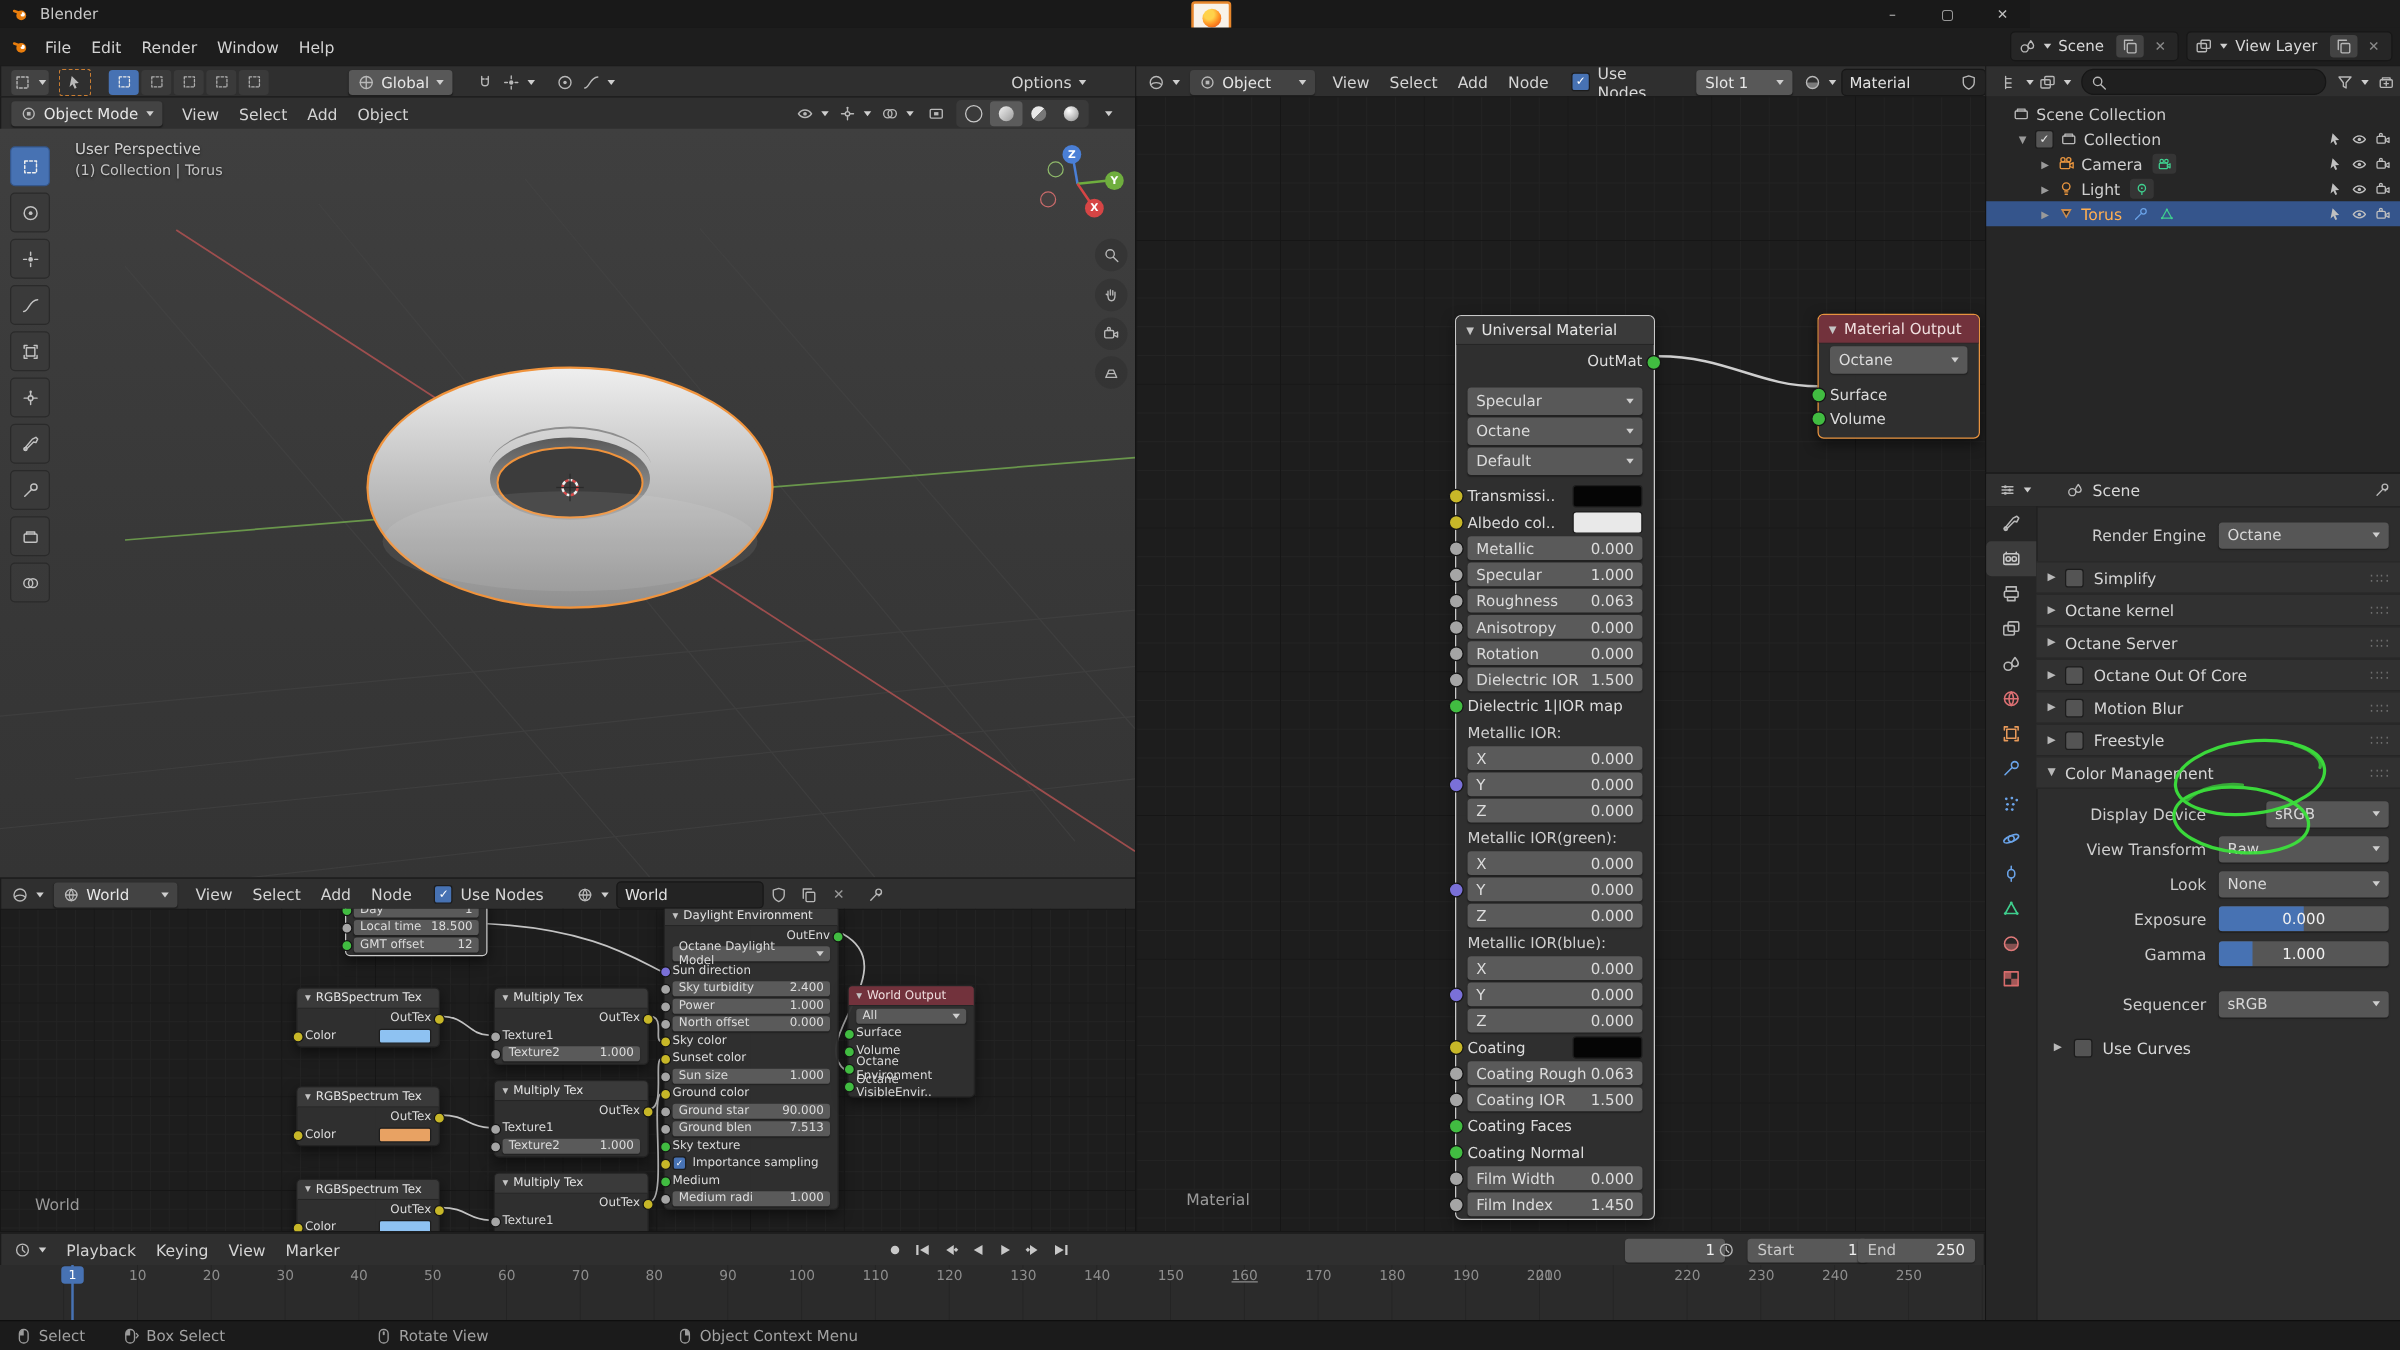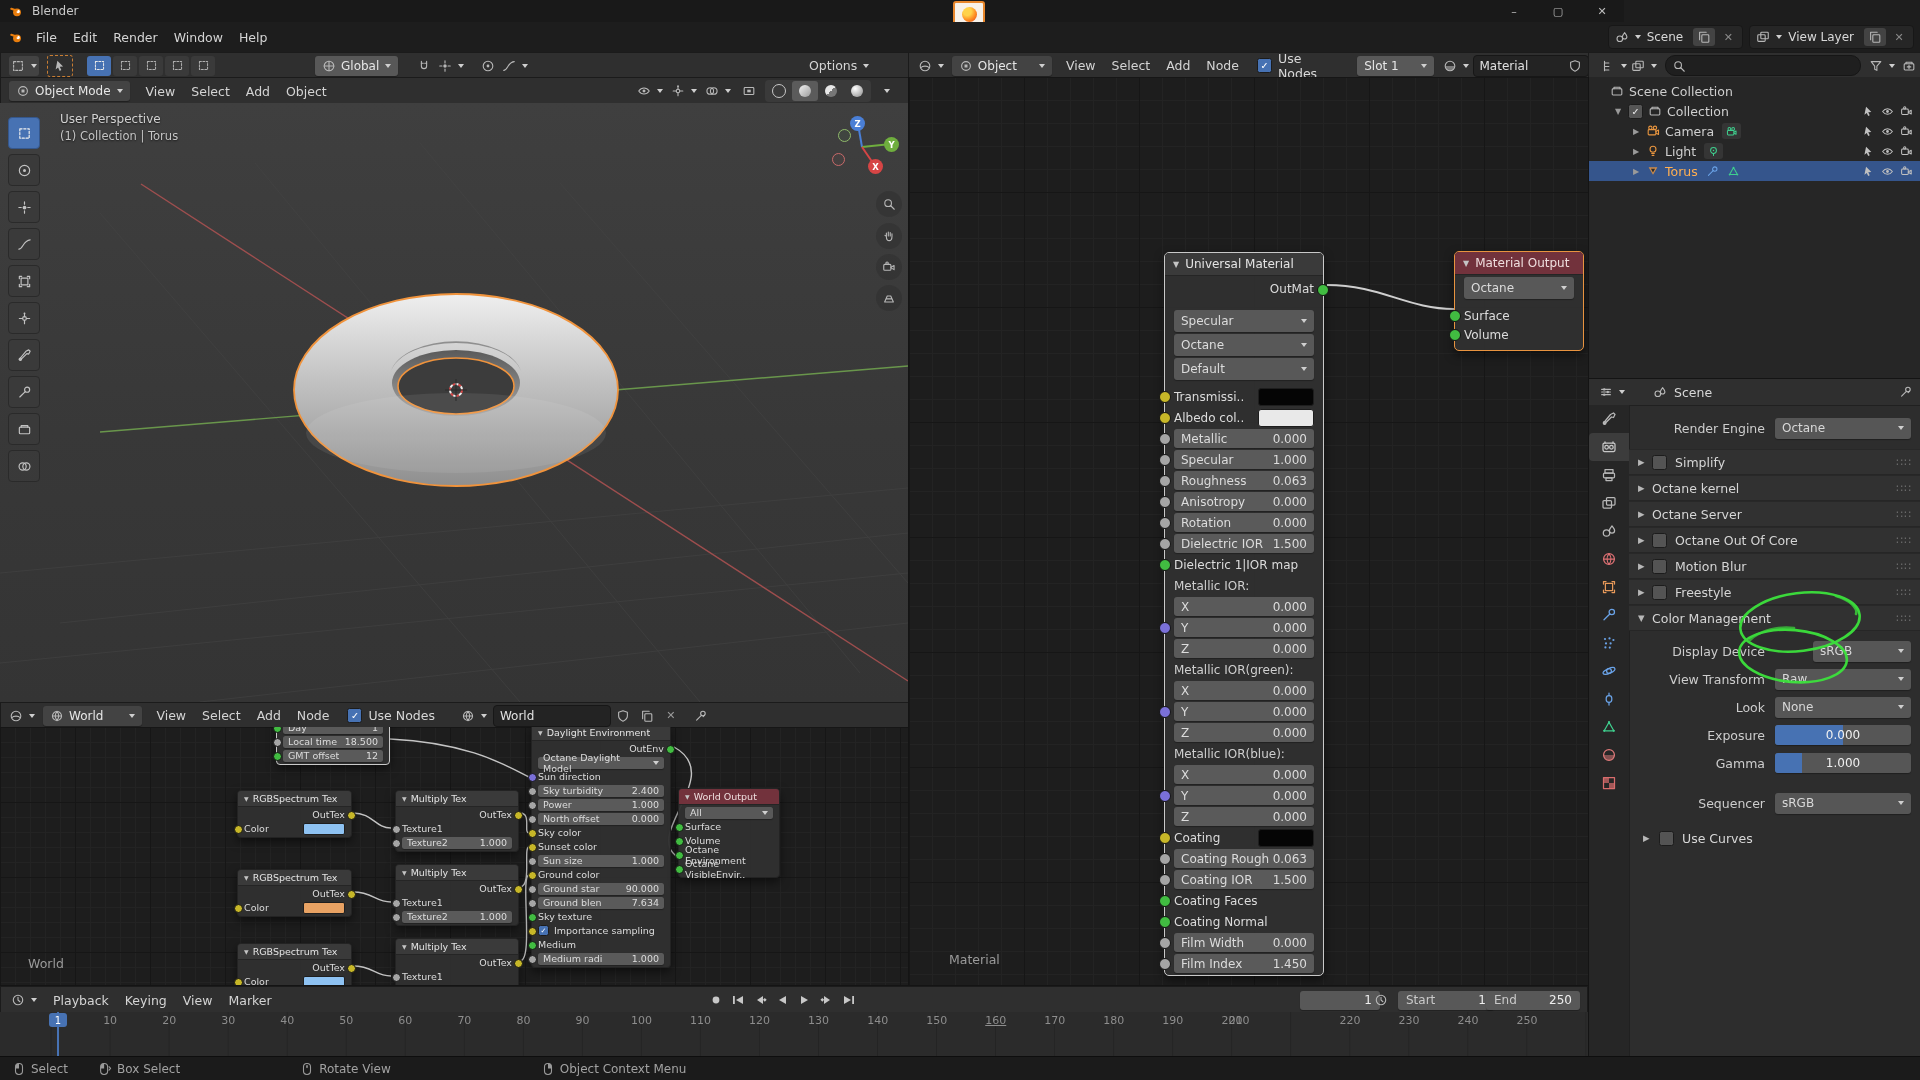--- a/index.html
+++ b/index.html
@@ -245,21 +245,21 @@
           <svg viewBox="0 0 16 16" width="13" height="13" fill="none" stroke="#b0b0b0" stroke-width="1.25" stroke-linecap="round" stroke-linejoin="round">
             <rect x="3" y="3" width="10" height="10" stroke-dasharray="2.4 1.8"></rect>
           </svg>
         </div>
         <div class="icbtn" style="background: rgb(58, 58, 58);">
           <svg viewBox="0 0 16 16" width="13" height="13" fill="none" stroke="#b0b0b0" stroke-width="1.25" stroke-linecap="round" stroke-linejoin="round">
             <rect x="3" y="3" width="10" height="10" stroke-dasharray="2.4 1.8"></rect>
           </svg>
         </div>
       </div>
-    <div class="dd" style="margin-left:100px">
+    <div class="dd" style="margin-left:64px">
       <span class="ic" style="margin-right:5px">
           <svg viewBox="0 0 16 16" width="14" height="14" fill="none" stroke="#b8b8b8" stroke-width="1.25" stroke-linecap="round" stroke-linejoin="round">
             <circle cx="8" cy="8" r="5.5"></circle>
             <path d="M8 2.5v11M2.5 8h11"></path>
           </svg>
         </span>
       <span>Global</span>
         <span class="caret"></span>
     </div>
     <div class="icbtn" style="margin-left:14px">
@@ -898,21 +898,21 @@
           <div class="nrow">
             <div class="wbg">
               <span>Ground star</span>
               <span>90.000</span>
             </div>
             <span class="socket in sock-gray"></span>
           </div>
           <div class="nrow">
             <div class="wbg">
               <span>Ground blen</span>
-              <span>7.634</span>
+              <span>7.513</span>
             </div>
             <span class="socket in sock-gray"></span>
           </div>
           <div class="nrow">
             <span class="plainlbl">Sky texture</span>
             <span class="socket in sock-green"></span>
           </div>
           <div class="nrow">
             <span class="cb" style="margin-right: 5px;">✓</span>
             <span class="plainlbl">Importance sampling</span>

